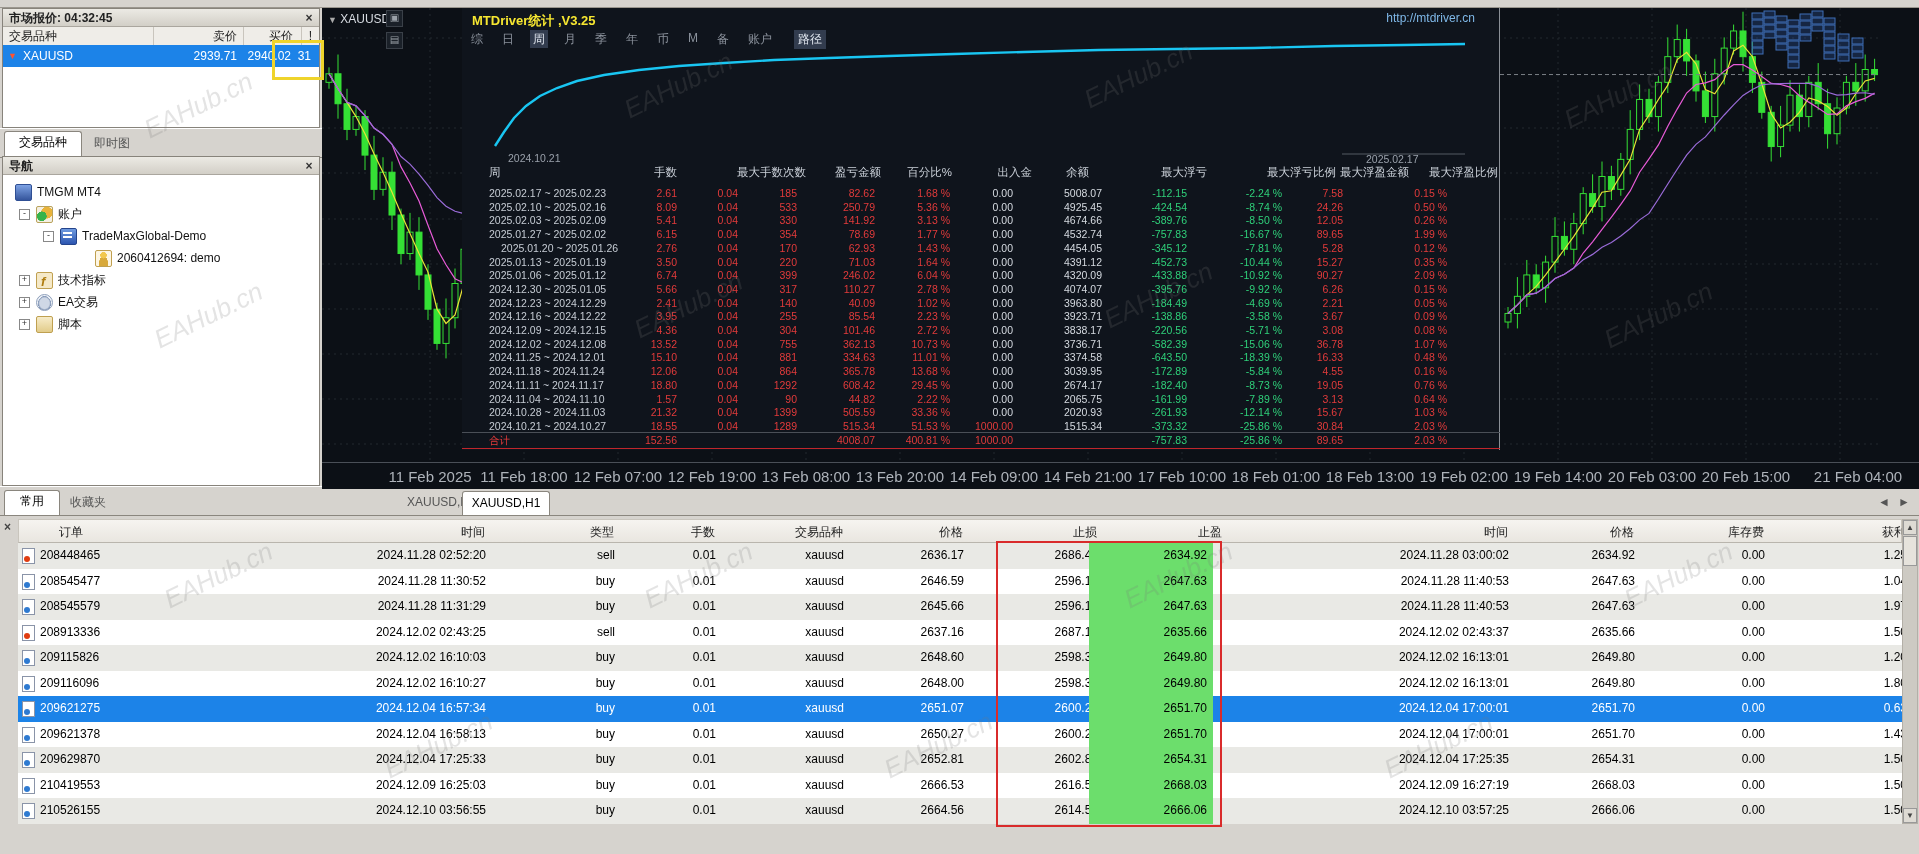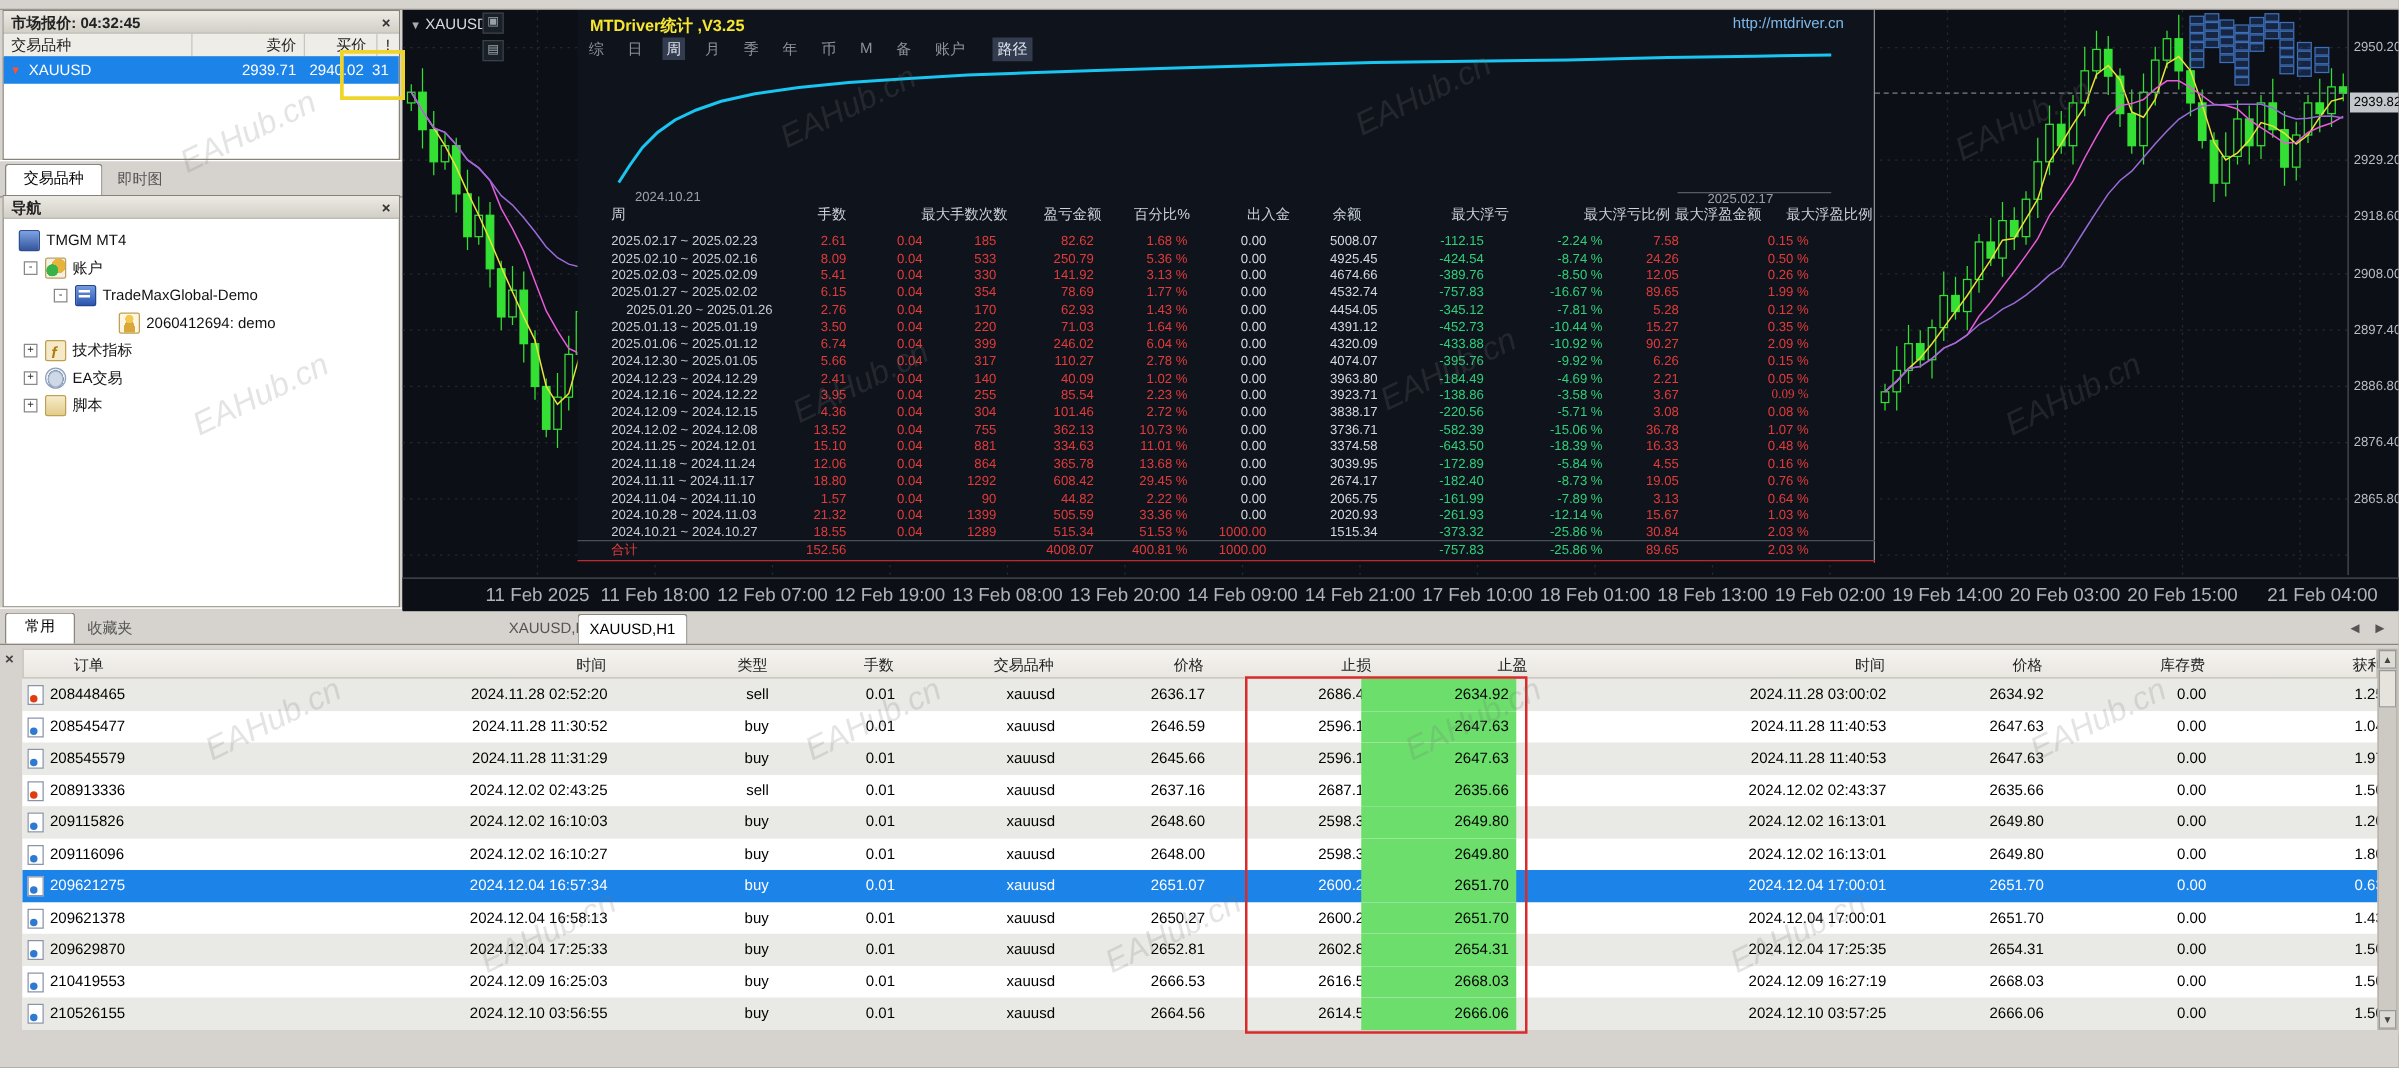--- a/index.html
+++ b/index.html
@@ -525,21 +525,21 @@
             <span class="sr" style="right: 823px;">3.95</span>
             <span class="sr" style="right: 762px;">0.04</span>
             <span class="sr" style="right: 703px;">255</span>
             <span class="sr" style="right: 625px;">85.54</span>
             <span class="sr" style="right: 550px;">2.23 %</span>
             <span class="sw" style="right: 487px;">0.00</span>
             <span class="sw" style="right: 398px;">3923.71</span>
             <span class="sg" style="right: 313px;">-138.86</span>
             <span class="sg" style="right: 218px;">-3.58 %</span>
             <span class="sr" style="right: 157px;">3.67</span>
-            <span class="sr" style="right: 53px; font-family: Liberation Serif, serif;">0.09 %</span>
+            <span class="sr" style="right: 53px;">0.09 %</span>
           </div>
           <div class="srow" style="top: 315px;">
             <span class="sd" style="left: 27px;">2024.12.09 ~ 2024.12.15</span>
             <span class="sr" style="right: 823px;">4.36</span>
             <span class="sr" style="right: 762px;">0.04</span>
             <span class="sr" style="right: 703px;">304</span>
             <span class="sr" style="right: 625px;">101.46</span>
             <span class="sr" style="right: 550px;">2.72 %</span>
             <span class="sw" style="right: 487px;">0.00</span>
             <span class="sw" style="right: 398px;">3838.17</span>
@@ -653,31 +653,20 @@
             <span class="sr" style="right: 550px;">400.81 %</span>
             <span class="sr" style="right: 487px;">1000.00</span>
             <span class="sg" style="right: 313px;">-757.83</span>
             <span class="sg" style="right: 218px;">-25.86 %</span>
             <span class="sr" style="right: 157px;">89.65</span>
             <span class="sr" style="right: 53px;">2.03 %</span>
           </div>
         </div>
     </div>
 
-    <div id="price-scale">
-        <div class="pl" style="top: 24px;">2950.20</div>
-        <div class="pl" style="top: 114px;">2929.20</div>
-        <div class="pl" style="top: 159px;">2918.60</div>
-        <div class="pl" style="top: 205px;">2908.00</div>
-        <div class="pl" style="top: 250px;">2897.40</div>
-        <div class="pl" style="top: 295px;">2886.80</div>
-        <div class="pl" style="top: 340px;">2876.40</div>
-        <div class="pl" style="top: 385px;">2865.80</div>
-        <div class="pl-box" style="top: 66px;">2939.82</div>
-      </div>
     <div id="timeline">
         <div class="tl" style="left: 108px;">11 Feb 2025</div>
         <div class="tl" style="left: 202px;">11 Feb 18:00</div>
         <div class="tl" style="left: 296px;">12 Feb 07:00</div>
         <div class="tl" style="left: 390px;">12 Feb 19:00</div>
         <div class="tl" style="left: 484px;">13 Feb 08:00</div>
         <div class="tl" style="left: 578px;">13 Feb 20:00</div>
         <div class="tl" style="left: 672px;">14 Feb 09:00</div>
         <div class="tl" style="left: 766px;">14 Feb 21:00</div>
         <div class="tl" style="left: 860px;">17 Feb 10:00</div>

